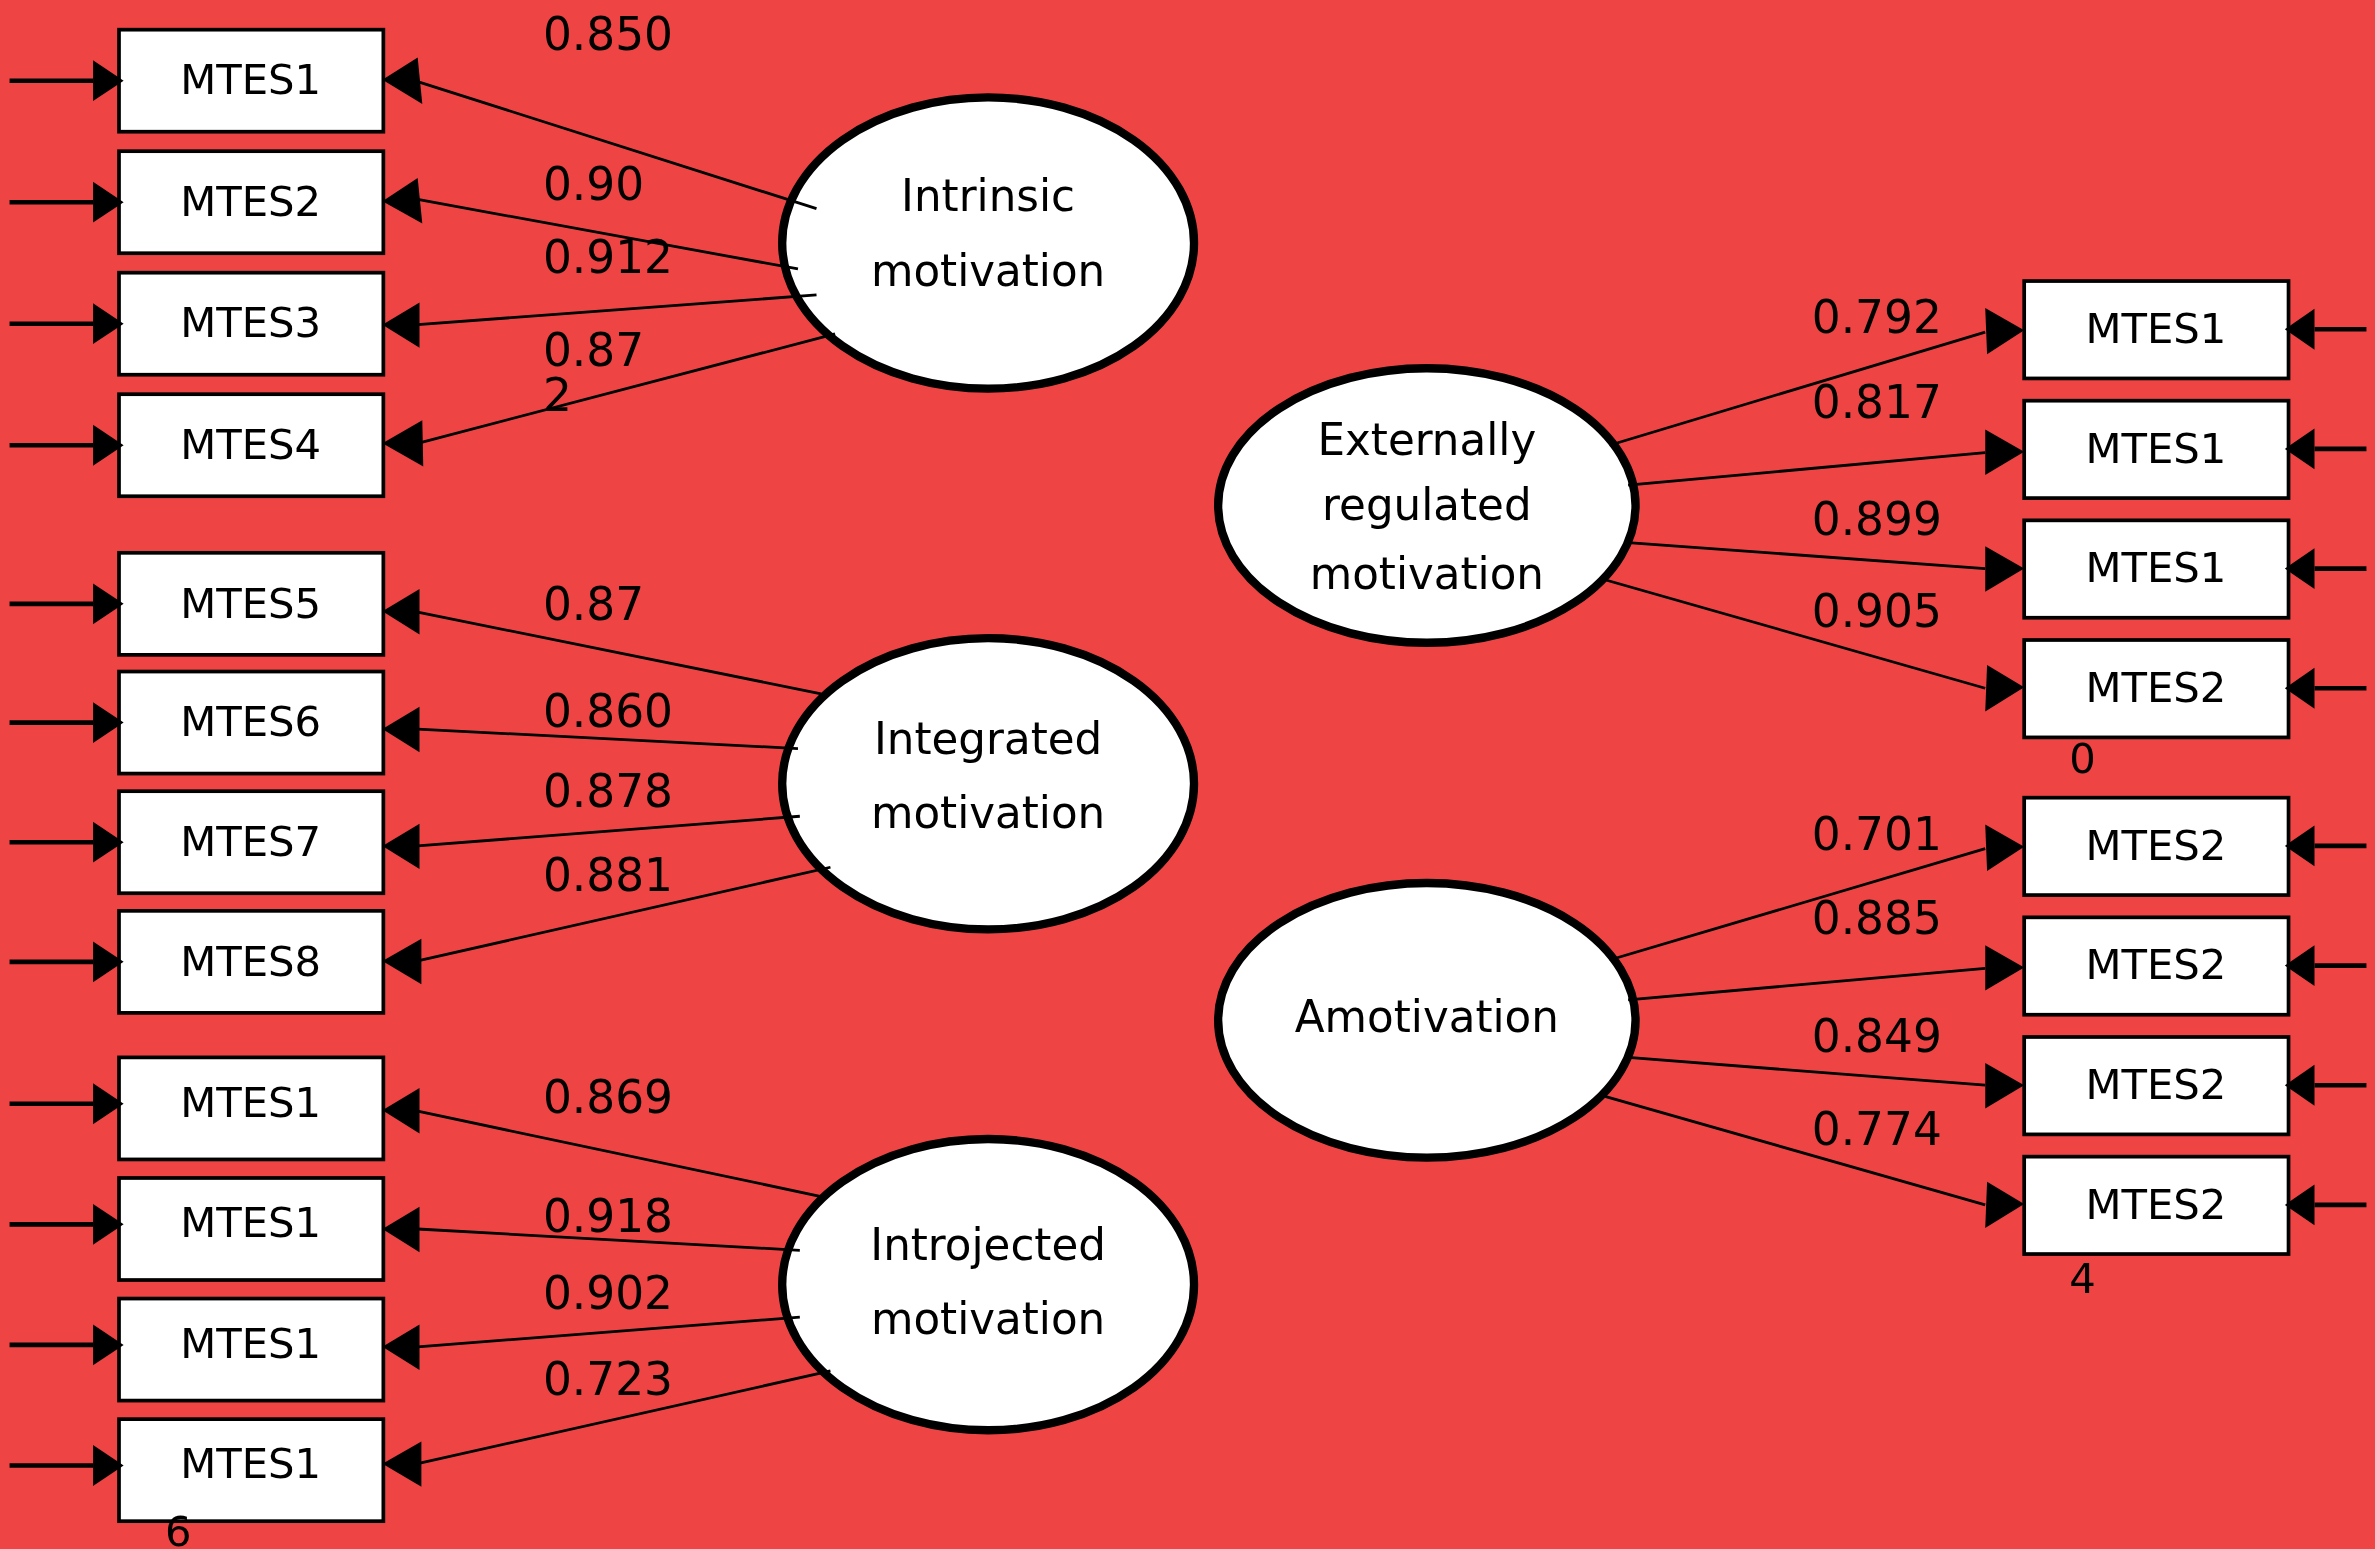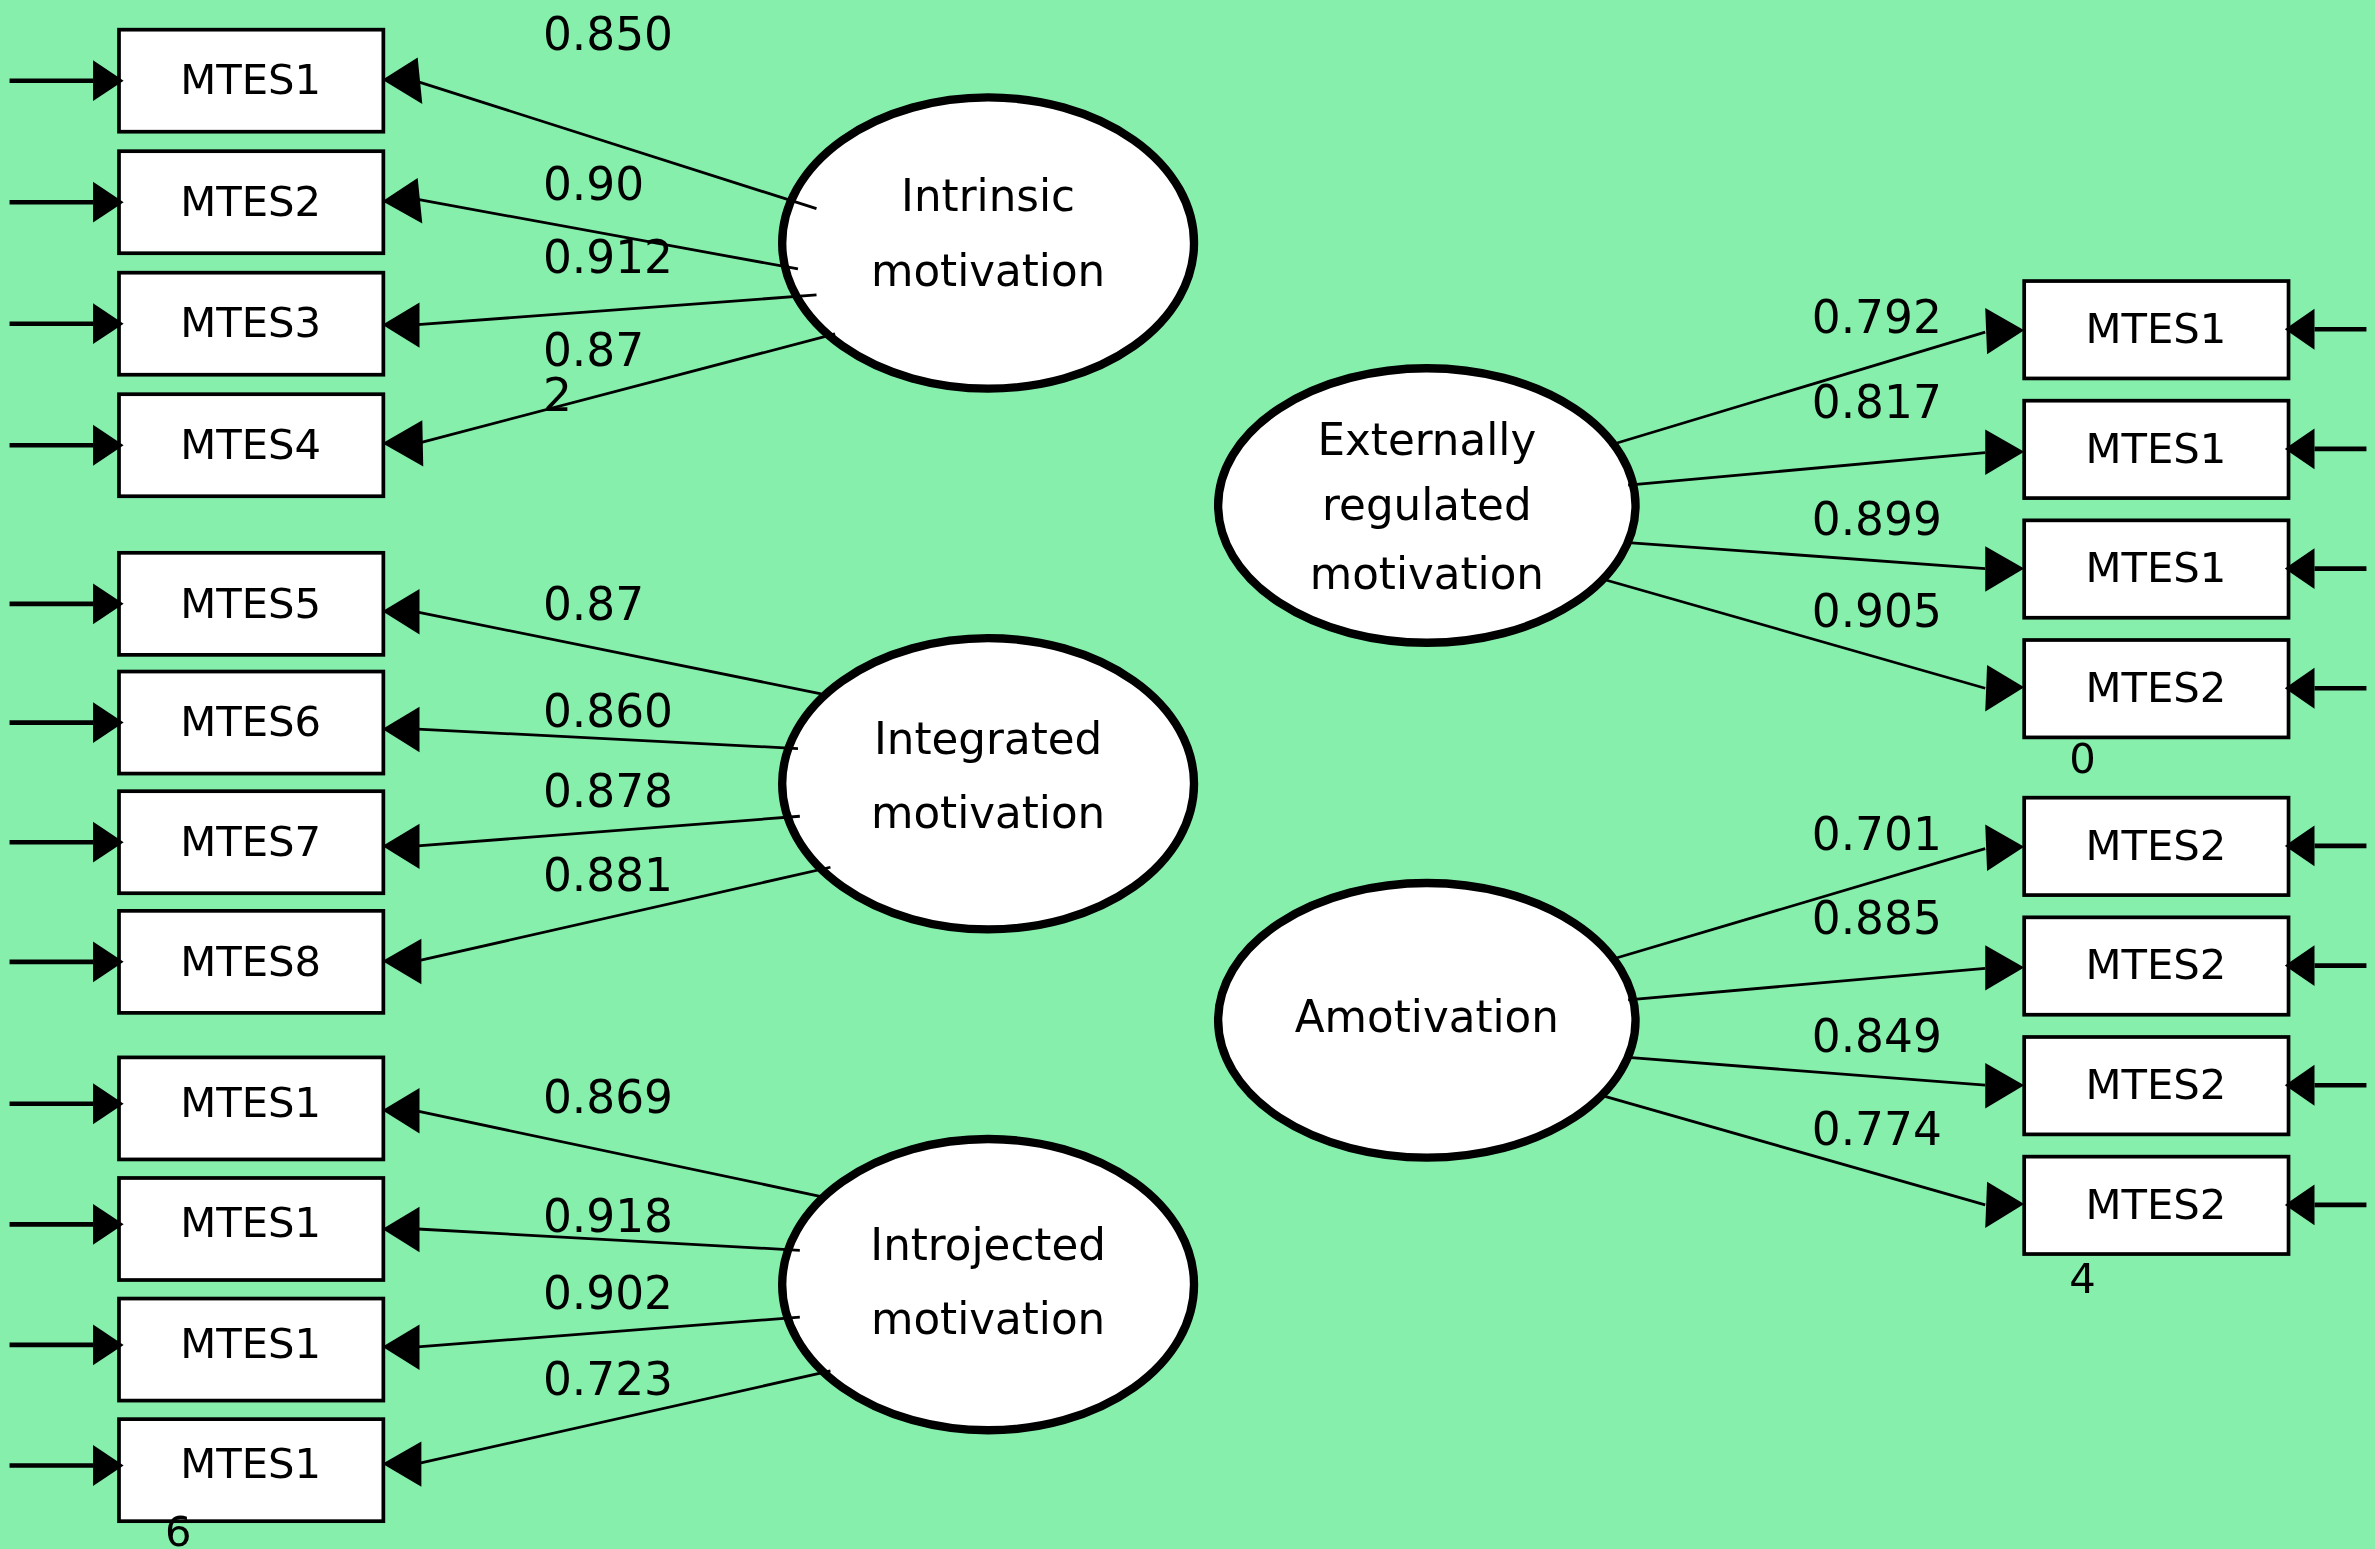--- a/index.html
+++ b/index.html
@@ -8,21 +8,21 @@
     padding: 0;
     background: #ffffff;
   }
   body {
     font-family: "DejaVu Sans", sans-serif;
   }
   #diagram-root {
     position: relative;
     width: 2376px;
     height: 1549px;
-    background: #86efac;
+    background: #ef4444;
     overflow: hidden;
   }
   #sem-svg {
     position: absolute;
     left: 0;
     top: 0;
     width: 2376px;
     height: 1549px;
     display: block;
   }

